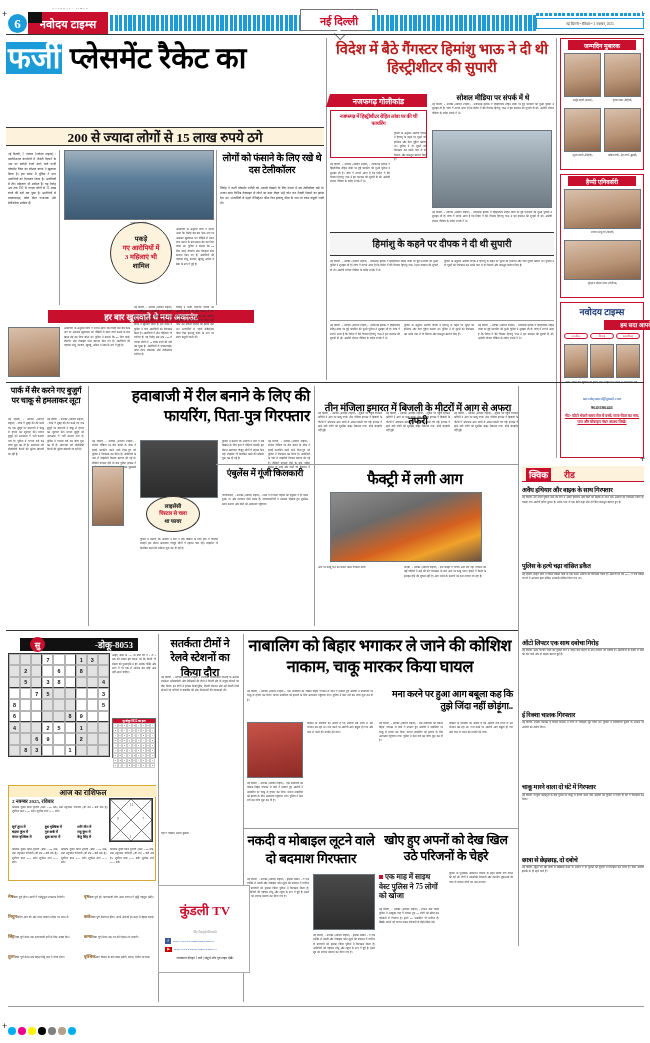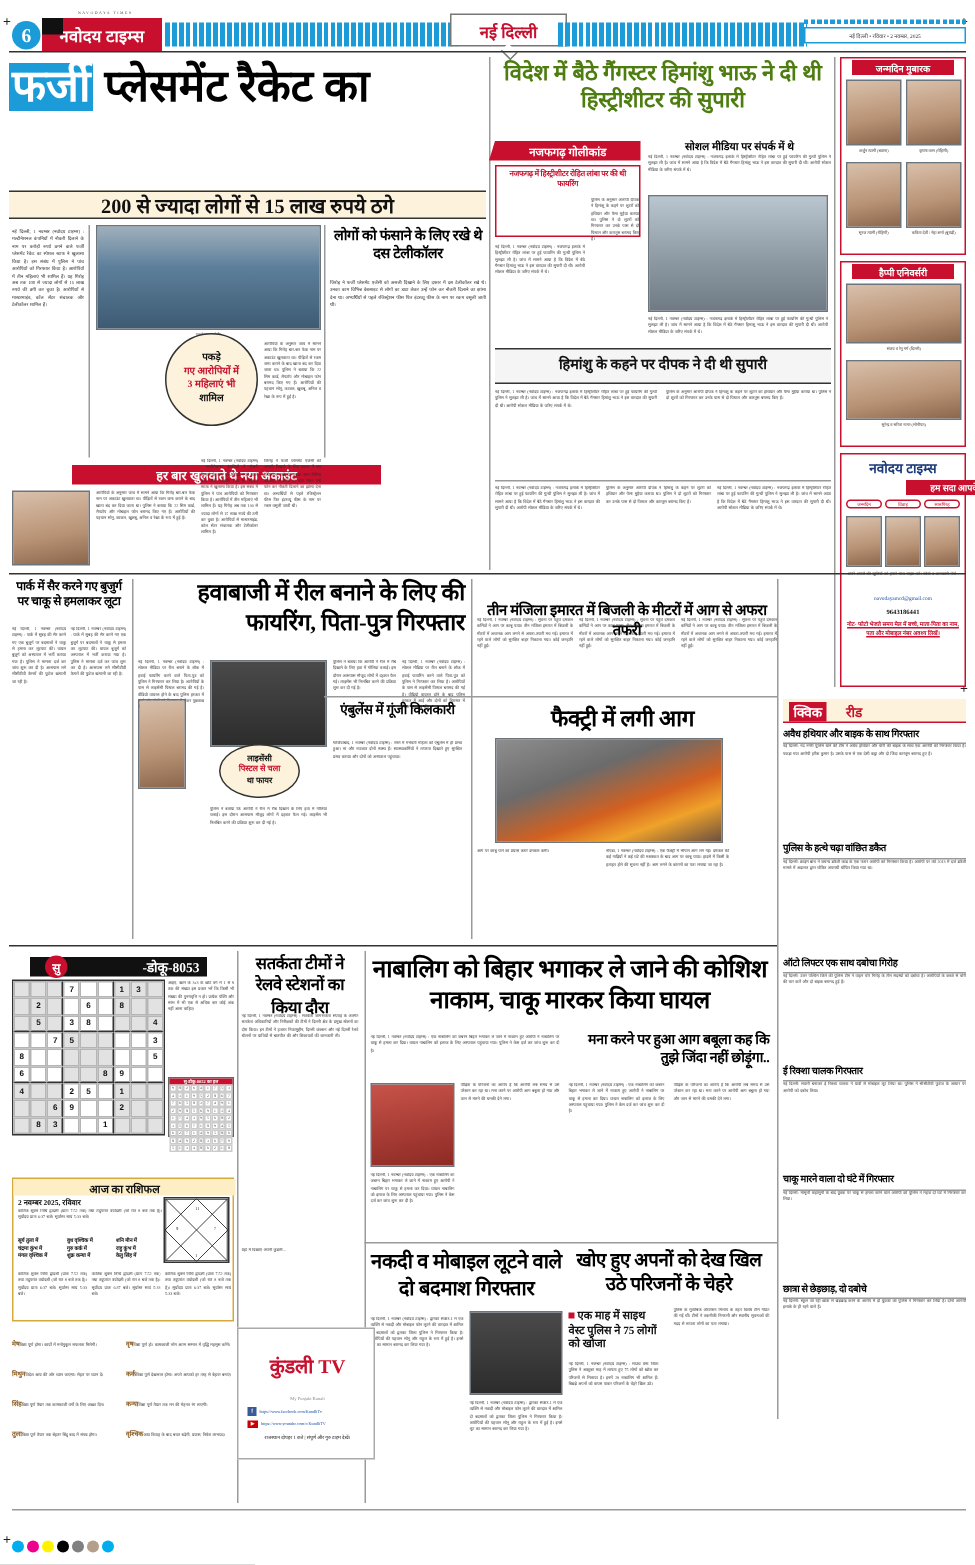--- a/index.html
+++ b/index.html
@@ -80,21 +80,21 @@
   #mainhead .hi { background:#1b9cd8; color:#fff; padding:0 2px; }
   #mainsub {
     position:absolute; left:6px; top:127px; width:318px; height:19px;
     background:#fdf3dc; border-top:1px solid #333; border-bottom:1px solid #333;
     display:flex; align-items:center; justify-content:center;
     font-size:13.5px; font-weight:bold; color:#111;
   }
 
   #head2 {
     position:absolute; left:330px; top:40px; width:224px; height:36px;
-    font-size:14.6px; font-weight:bold; line-height:1.25; text-align:center; color:#4d7c0f;
+    font-size:14.6px; font-weight:bold; line-height:1.25; text-align:center; color:#b91c1c;
   }
   #tag-najafgarh {
     position:absolute; left:330px; top:94px; width:97px; height:13px;
     background:#c8102e; color:#fff; font-size:7.6px; font-weight:bold;
     display:flex; align-items:center; justify-content:center;
   }
   #tag-najafgarh:before { content:""; position:absolute; left:-4px; top:0; border-left:4px solid transparent; border-bottom:13px solid #c8102e; }
   #head2sub {
     position:absolute; left:432px; top:92px; width:122px;
     font-size:7.1px; font-weight:bold; text-align:center; color:#000;

